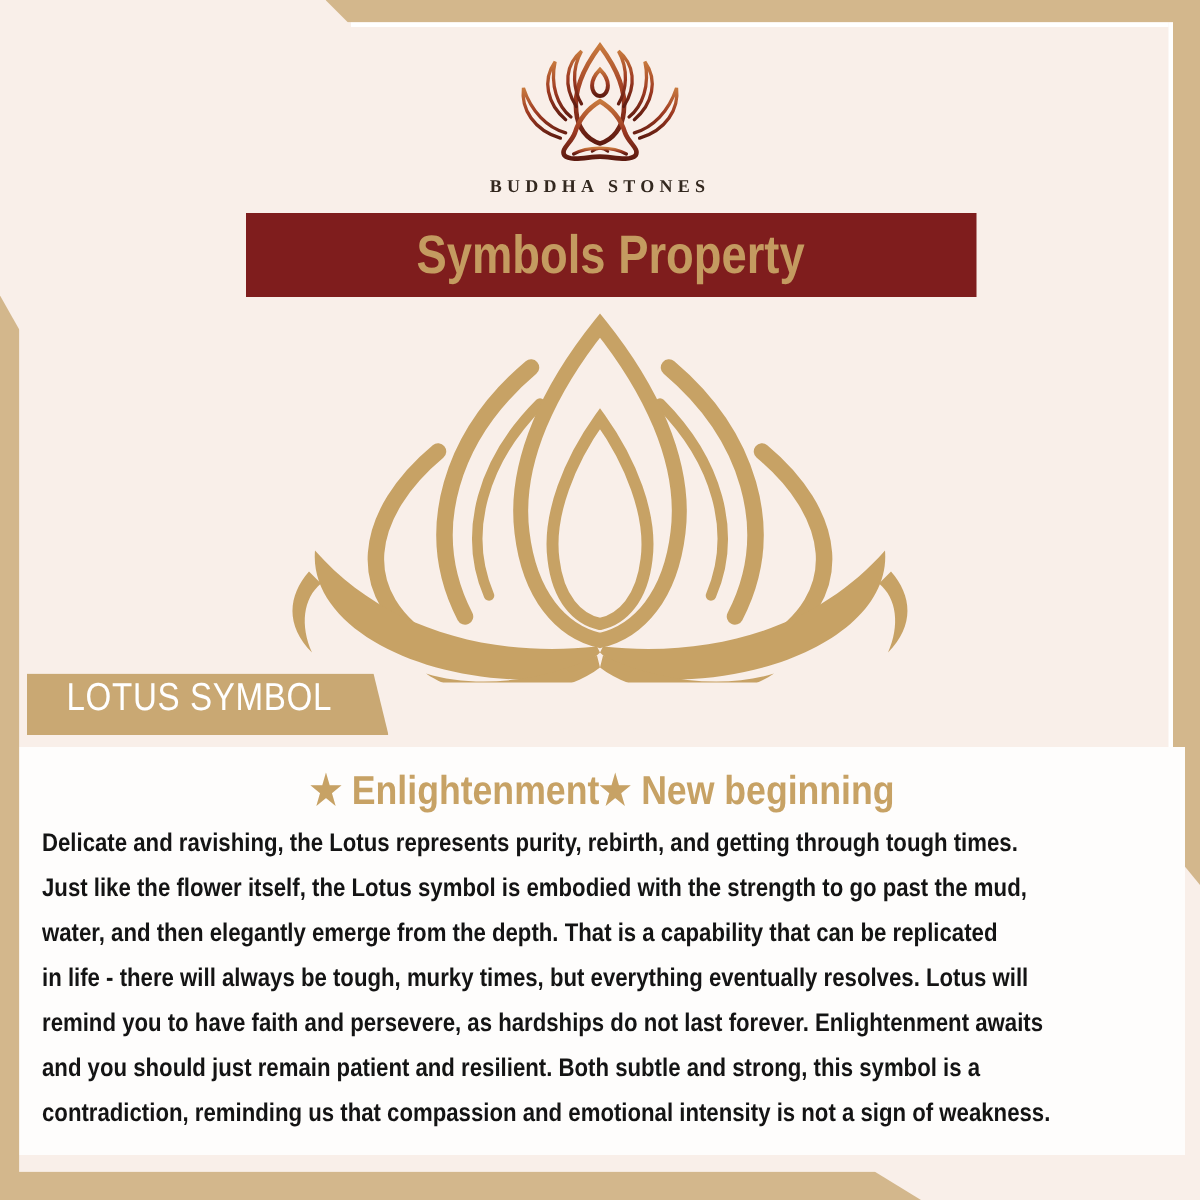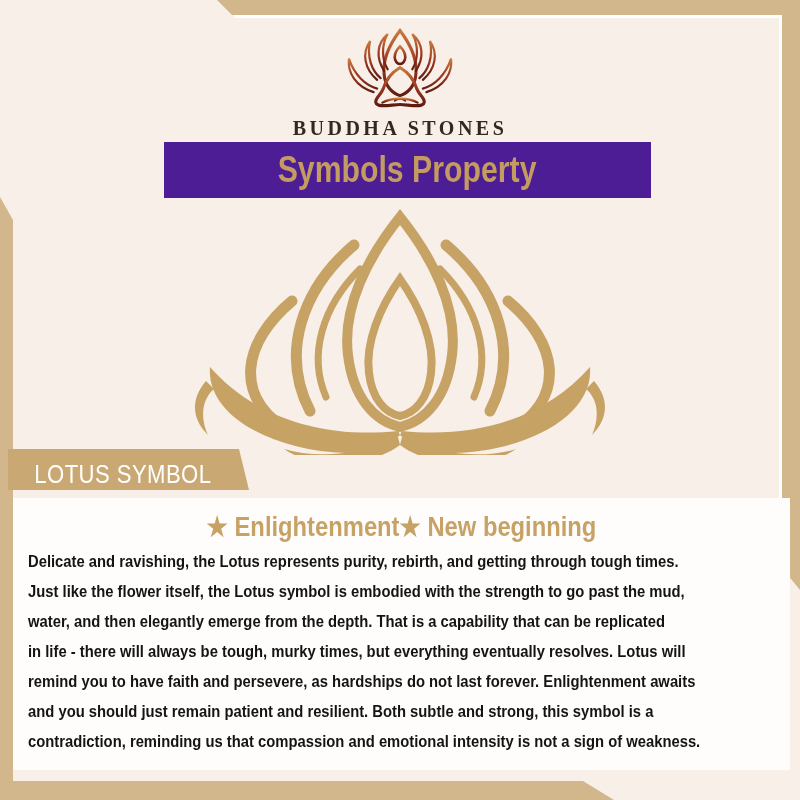--- a/index.html
+++ b/index.html
@@ -15,35 +15,35 @@
     clip-path:polygon(0 0, 100% 0, 100% 100%, 0 568px); }
   .right-ribbon-inset { position:absolute; top:15px; right:18px; width:3px; height:550px; background:#ffffff; }
   .left-ribbon { position:absolute; top:197px; left:0; width:13px; height:603px; background:#d3b78c;
     clip-path:polygon(0 0, 100% 23px, 100% 100%, 0 100%); }
   .bottom-ribbon { position:absolute; bottom:0; left:0; width:614px; height:19px; background:#d3b78c;
     clip-path:polygon(0 0, 583px 0, 100% 100%, 0 100%); }
 
   
   .logo-wrap { position:absolute; top:27px; left:0; width:800px; text-align:center; }
   .logo-svg { width:150px; height:88px; display:block; margin:0 auto; }
-  .brand-name { margin-top:2px; font-family:"Liberation Serif", serif; font-size:20px; font-weight:600;
+  .brand-name { margin-top:2px; font-family:"Liberation Serif", serif; font-size:12px; font-weight:600;
     letter-spacing:3.5px; color:#33281f; }
 
   
-  .title-bar { position:absolute; top:142px; left:164px; width:487px; height:56px; background:#4c1d95;
+  .title-bar { position:absolute; top:142px; left:164px; width:487px; height:56px; background:#7f1d1d;
     display:flex; align-items:center; justify-content:center; }
   .title-text { font-size:36px; font-weight:bold; color:#c49b60; letter-spacing:0;
     transform:scaleX(0.84); transform-origin:center; white-space:nowrap; }
 
   
   .lotus-svg { position:absolute; top:205px; left:190px; width:420px; height:250px; }
 
   
-  .section-banner { position:absolute; top:449px; left:8px; width:241px; height:41px; background:#c9a873;
-    clip-path:polygon(0 0, 231px 0, 100% 100%, 0 100%); display:flex; align-items:flex-end; }
+  .section-banner { position:absolute; top:449px; left:18px; width:241px; height:41px; background:#c9a873;
+    clip-path:polygon(0 0, 231px 0, 100% 100%, 0 100%); display:flex; align-items:flex-start; }
   .section-banner-text { color:#ffffff; font-size:26px; font-weight:400; letter-spacing:0.5px;
     padding-left:31px; transform:scaleX(0.85); transform-origin:left center; white-space:nowrap; }
 
   
   .panel { position:absolute; top:498px; left:13px; width:777px; height:272px; background:#fefdfc; overflow:hidden; }
   .panel-heading { margin-top:13px; text-align:center; font-size:27px; font-weight:bold; color:#c7a265;
     transform:scaleX(0.88); transform-origin:center; white-space:nowrap; }
   .body-block { margin-top:4px; margin-left:15px; }
   .body-line { font-size:17px; font-weight:bold; color:#141414; line-height:30px; white-space:nowrap;
     transform:scaleX(0.87); transform-origin:left center; letter-spacing:0; }

